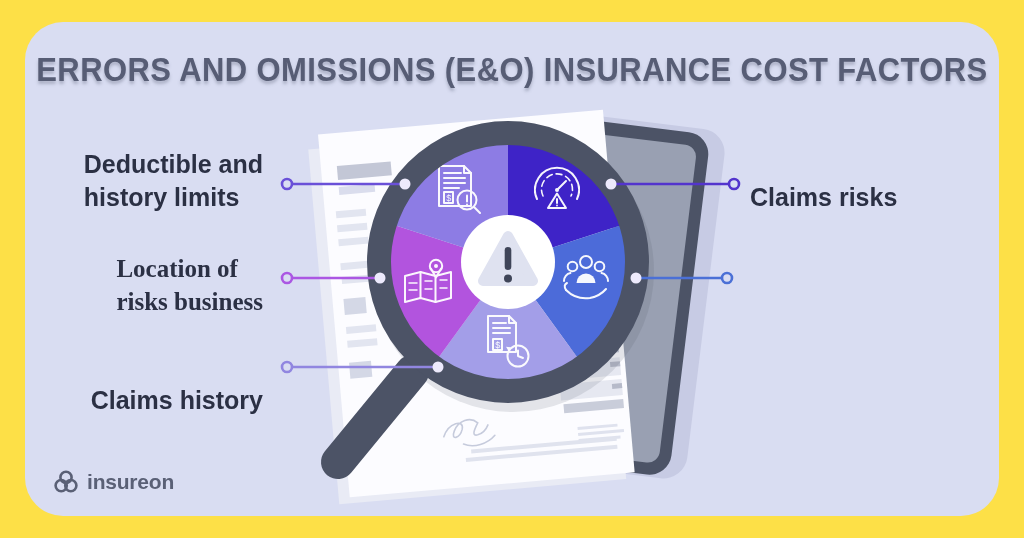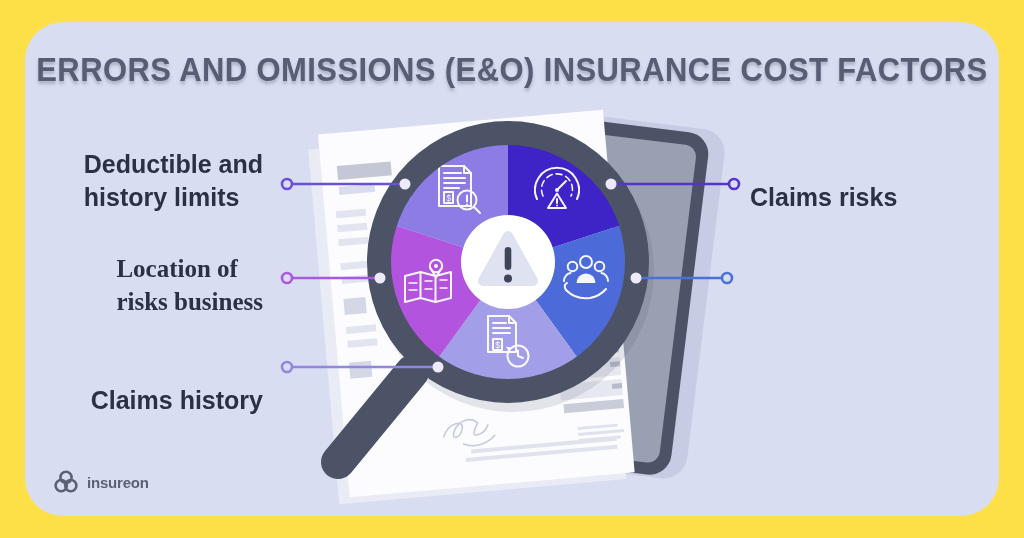--- a/index.html
+++ b/index.html
@@ -7,21 +7,21 @@
          font-family:"Liberation Sans", sans-serif;}
   .card{position:absolute;left:25px;top:22px;width:974px;height:494px;background:#d9ddf2;border-radius:38px;}
   .title{position:absolute;left:0;right:0;top:52px;text-align:center;
          font-weight:800;font-size:31px;letter-spacing:0.4px;color:#575d75;
          transform:scaleY(1.1);text-shadow:0 3px 3px rgba(86,92,115,0.35);}
   .illustration{position:absolute;left:0;top:0;width:1024px;height:538px;}
   .factor-label{position:absolute;font-weight:600;font-size:25px;line-height:33px;color:#2b3044;}
   .flabel-left{right:761px;text-align:left;}
   .flabel-right{left:750px;text-align:left;}
   .logo{position:absolute;left:52px;top:468px;display:flex;align-items:center;gap:7px;}
-  .logo-text{font-weight:700;font-size:15px;color:#5a6076;letter-spacing:-0.2px;}
+  .logo-text{font-weight:700;font-size:21px;color:#5a6076;letter-spacing:-0.2px;}
   .icon-stroke{stroke:#ffffff;fill:none;stroke-width:2;stroke-linecap:round;stroke-linejoin:round;opacity:0.95;}
 </style>
 </head>
 <body>
 
 <div class="stage">
   <div class="card"></div>
 
   <div class="title">ERRORS AND OMISSIONS (E&amp;O) INSURANCE COST FACTORS</div>
 

